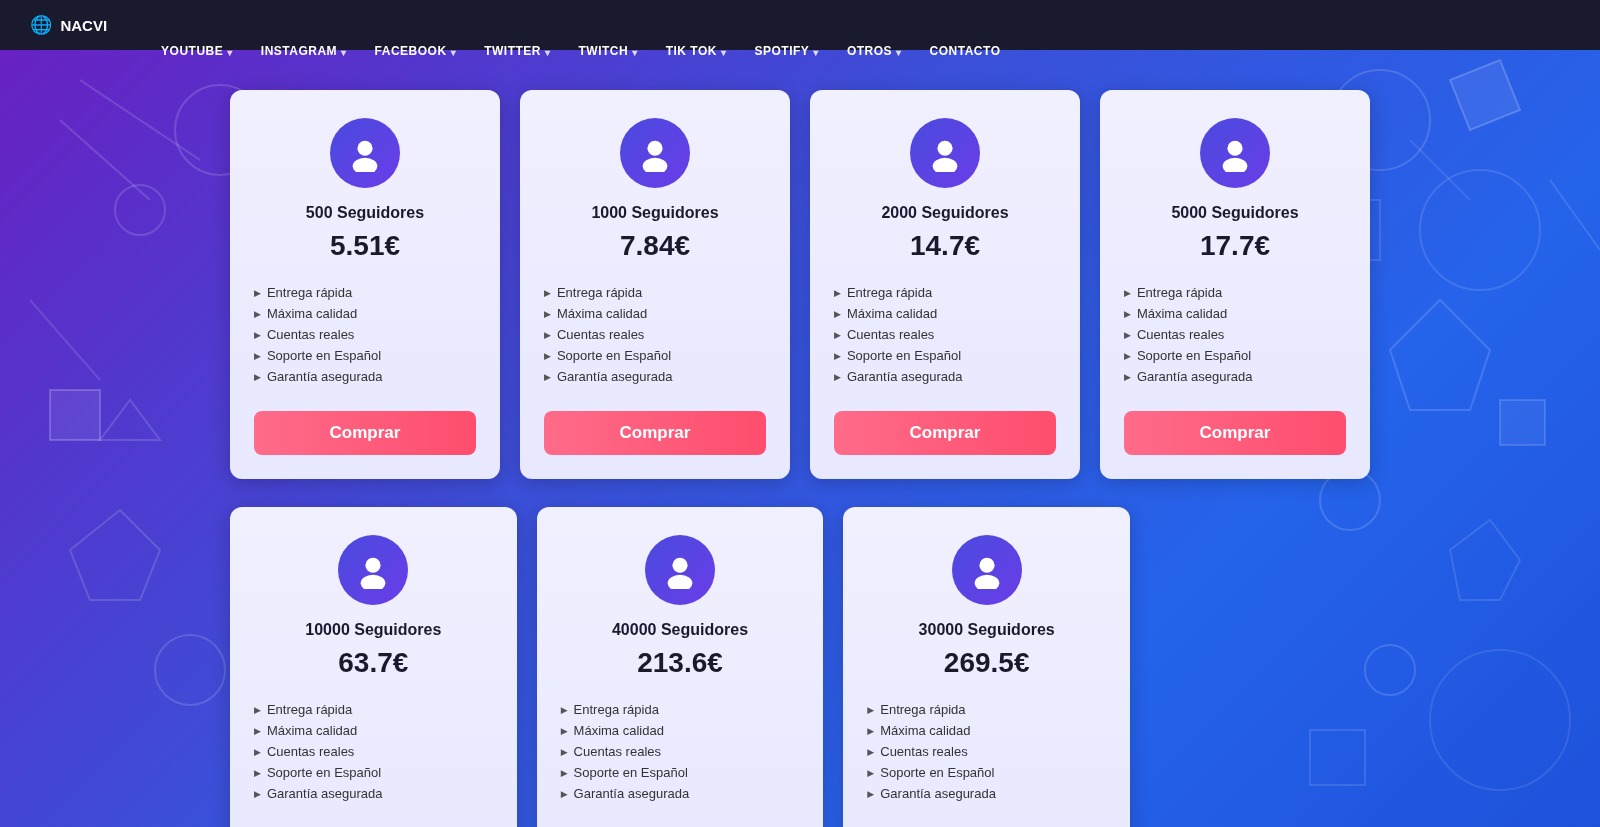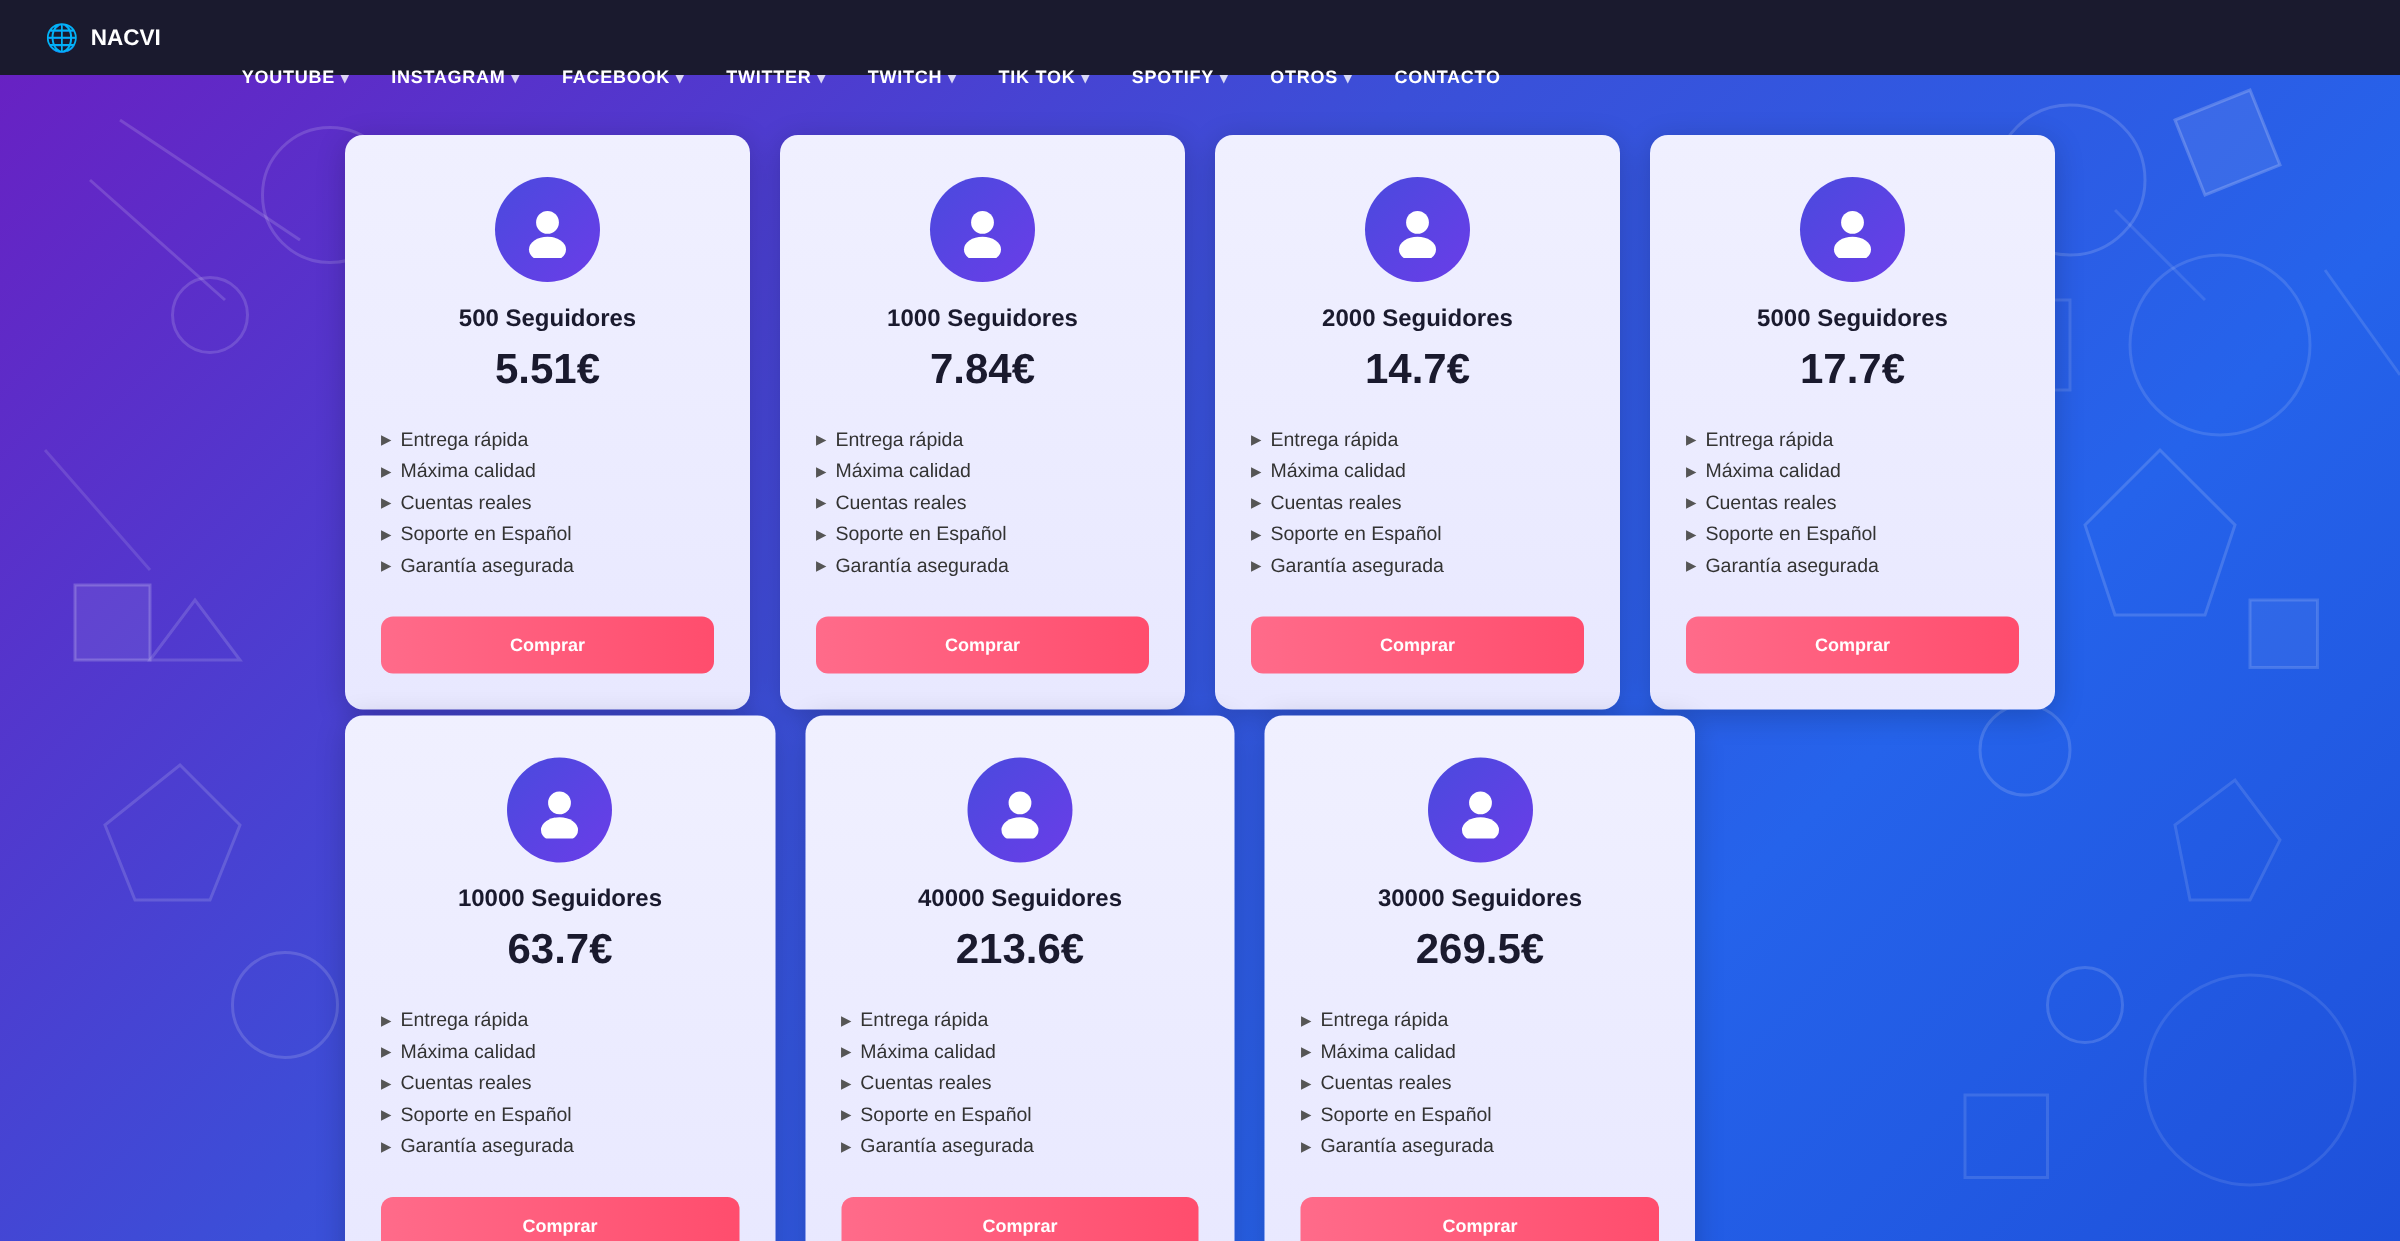--- a/index.html
+++ b/index.html
@@ -76,21 +76,21 @@
       z-index: 5;
       padding: 40px 30px 40px;
       max-width: 1200px;
       margin: 0 auto;
     }
 
     .cards-grid-top {
       display: grid;
       grid-template-columns: repeat(4, 1fr);
       gap: 20px;
-      margin-bottom: 4px;
+      margin-bottom: 28px;
     }
 
     .cards-grid-bottom {
       display: grid;
       grid-template-columns: repeat(3, 1fr);
       gap: 20px;
       max-width: 900px;
     }
 
     .card {
@@ -154,21 +154,21 @@
       color: #555;
     }
 
     .card-btn {
       background: linear-gradient(90deg, #ff6b8a, #ff4d6d);
       color: white;
       border: none;
       border-radius: 8px;
       padding: 12px 0;
       width: 100%;
-      font-size: 12px;
+      font-size: 17px;
       font-weight: 600;
       cursor: pointer;
       transition: opacity 0.2s;
     }
   </style>
 </head>
 <body>
 
 <div class="bg-shapes">
   <svg viewBox="0 0 1600 827" preserveAspectRatio="xMidYMid slice" xmlns="http://www.w3.org/2000/svg">

